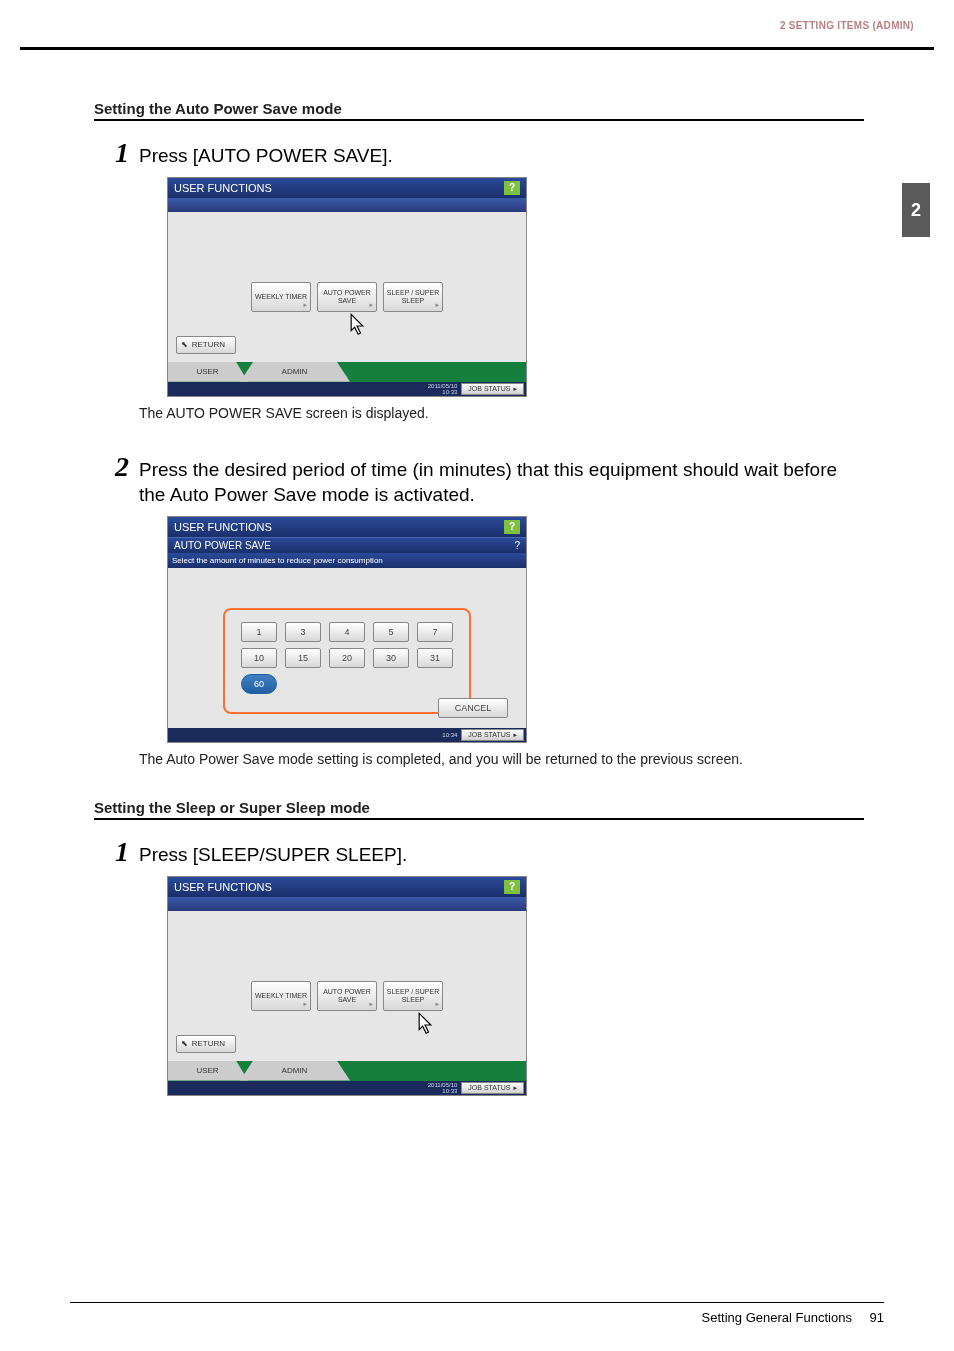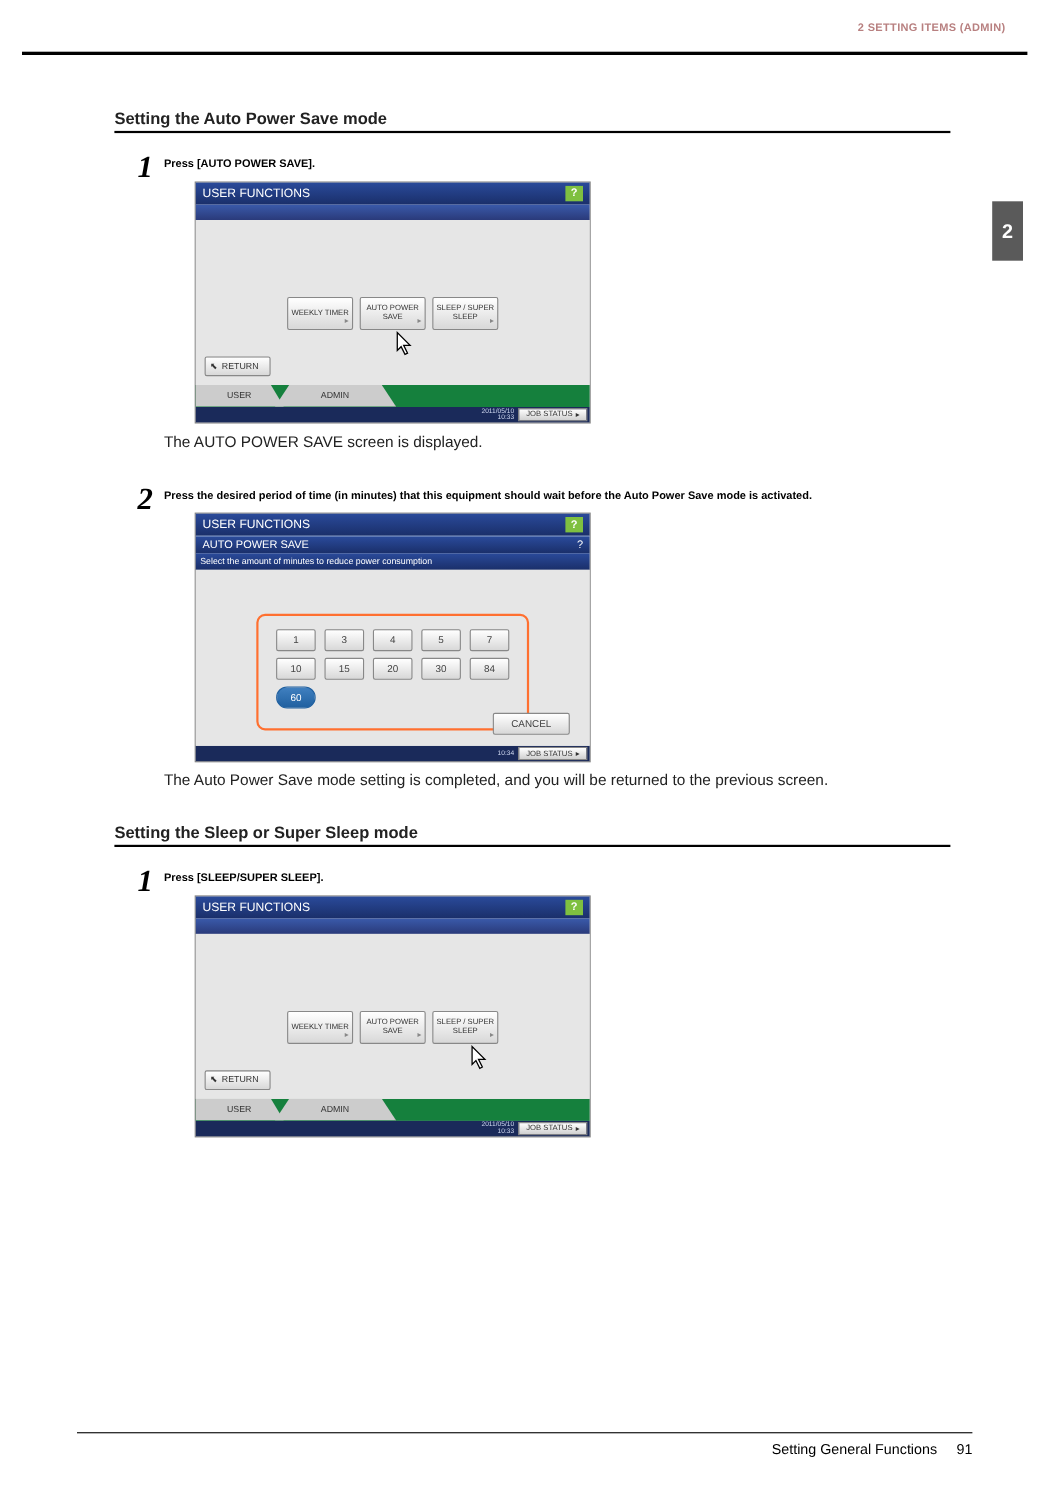--- a/index.html
+++ b/index.html
@@ -2,30 +2,30 @@
 <html><head>
 <meta charset="utf-8">
 <style>
   * { box-sizing: border-box; margin: 0; padding: 0; }
   html, body { width: 954px; font-family: Arial, Helvetica, sans-serif; background: #fff; color: #000; }
   .page { position: relative; width: 954px; height: 1351px; }
 
   .running-head { position: absolute; top: 20px; right: 40px; font-size: 10px; font-weight: bold; color: #b88080; letter-spacing: 0.3px; }
   .top-rule { position: absolute; top: 47px; left: 20px; right: 20px; border-top: 3px solid #000; }
 
-  .content { position: absolute; left: 104px; right: 90px; top: 100px; }
+  .content { position: absolute; left: 94px; right: 90px; top: 100px; }
 
   .subhead { font-size: 15px; font-weight: bold; color: #222; margin-bottom: 2px; }
   .sub-rule { border-top: 2px solid #000; margin-bottom: 18px; }
 
   .step { display: flex; align-items: flex-start; margin-bottom: 10px; }
   .step-num-wrap { width: 45px; text-align: right; padding-right: 10px; }
   .step-num { font-size: 28px; font-weight: bold; line-height: 1; font-style: italic; font-family: Georgia, 'Times New Roman', serif; }
   .step-body { flex: 1; }
-  .step-title { font-size: 10px; font-weight: bold; margin-top: 4px; margin-bottom: 8px; line-height: 1.35; }
+  .step-title { font-size: 19px; font-weight: normal; margin-top: 4px; margin-bottom: 8px; line-height: 1.35; }
   .step-note { font-size: 14px; color: #222; margin-top: 8px; margin-bottom: 22px; }
 
   
   .panel { width: 360px; border: 1px solid #888; background: #e6e6e6; margin-left: 28px; margin-bottom: 6px; position: relative; }
   .panel-title { background: linear-gradient(#2a4a9a, #1a2f6a); color: #fff; font-size: 11px; padding: 3px 6px; display: flex; align-items: center; justify-content: space-between; }
   .panel-title .left { display: flex; align-items: center; gap: 4px; }
   .panel-title .help { background: #7fc040; color: #fff; width: 16px; height: 14px; display: flex; align-items: center; justify-content: center; font-size: 10px; font-weight: bold; }
   .panel-sub { background: linear-gradient(#2a4a9a, #1a2f6a); color: #fff; font-size: 10px; padding: 2px 6px; border-top: 1px solid #4a6ab0; display:flex; justify-content:space-between; align-items:center;}
   .panel-body { background: #e6e6e6; height: 150px; position: relative; }
   .panel-body.tall { height: 160px; }
@@ -153,21 +153,21 @@
               <div class="num-btn">3</div>
               <div class="num-btn">4</div>
               <div class="num-btn">5</div>
               <div class="num-btn">7</div>
             </div>
             <div class="num-row">
               <div class="num-btn">10</div>
               <div class="num-btn">15</div>
               <div class="num-btn">20</div>
               <div class="num-btn">30</div>
-              <div class="num-btn">84</div>
+              <div class="num-btn">31</div>
             </div>
             <div class="num-row">
               <div class="num-btn selected">60</div>
             </div>
           </div>
           <div class="cancel-btn">CANCEL</div>
         </div>
         <div class="status-bar">
           <div class="status-date">10:34</div>
           <div class="job-status">

